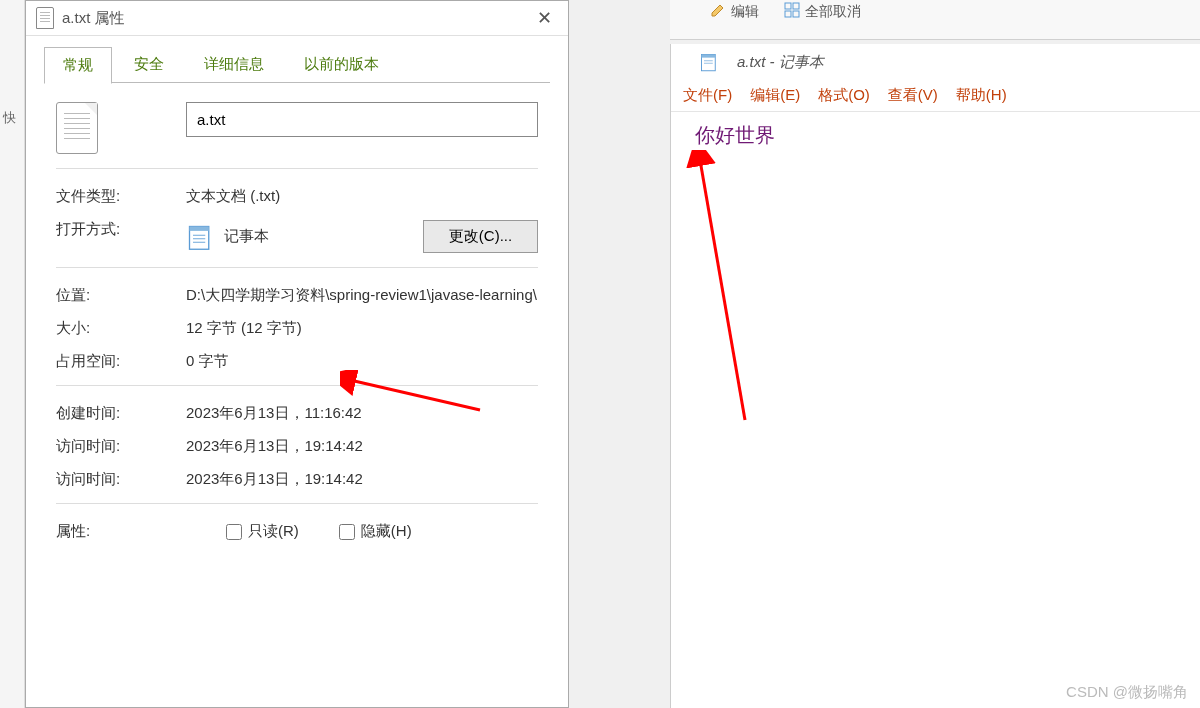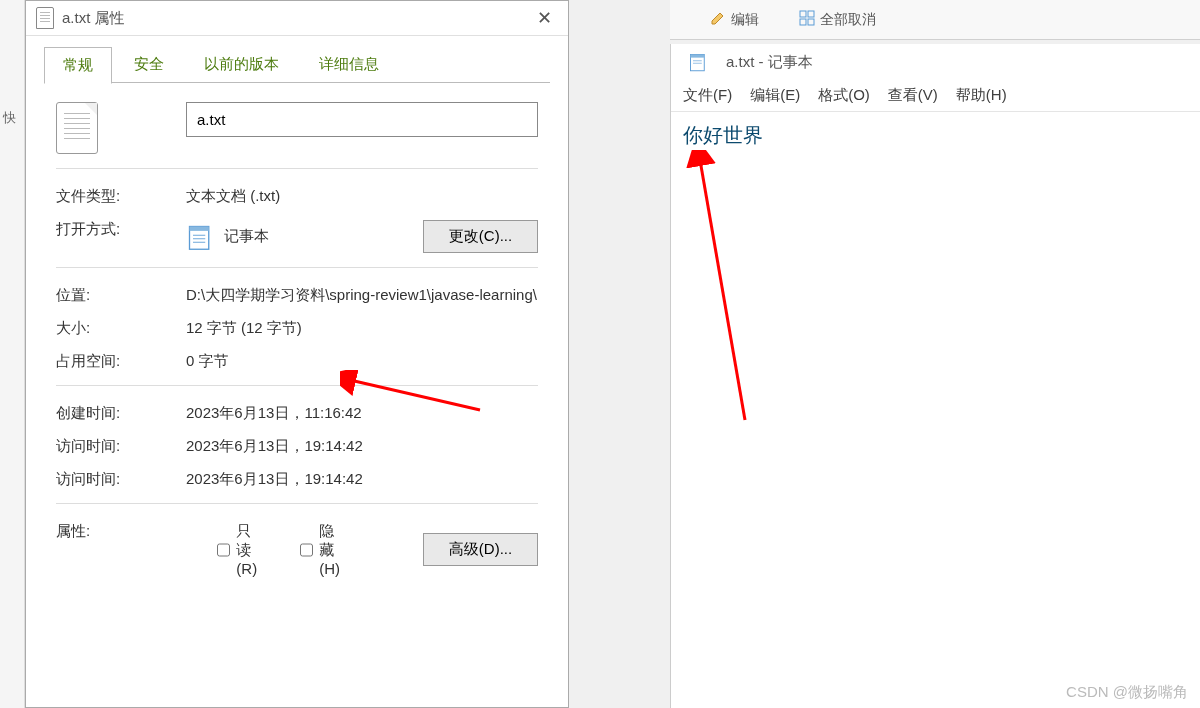--- a/index.html
+++ b/index.html
@@ -177,50 +177,51 @@
       left: 670px;
       top: 44px;
       width: 530px;
       height: 664px;
       background: #fff;
       border-left: 1px solid #ccc;
     }
     .np-title {
       display: flex;
       align-items: center;
-      padding: 8px 17px;
+      padding: 8px 28px;
       color: #555;
       font-size: 15px;
       gap: 8px;
+      font-style: italic;
     }
     .np-menu {
       display: flex;
       gap: 18px;
       padding: 6px 12px;
       border-bottom: 1px solid #e5e5e5;
       font-size: 15px;
-      color: #404040;
+      color: #c2410c;
     }
     .np-menu span { cursor: pointer; }
     .np-content {
-      padding: 10px 12px;
+      padding: 10px 24px;
       font-size: 20px;
-      color: #0c4a6e;
+      color: #701a75;
     }
     
     
     .toolbar-frag {
       position: absolute;
       left: 670px;
       top: 0;
       width: 530px;
       height: 40px;
       display: flex;
-      align-items: center;
-      gap: 40px;
+      align-items: flex-start;
+      gap: 25px;
       padding: 2px 40px;
       border-bottom: 1px solid #d0d0d0;
       background: #f8f8f8;
       font-size: 14px;
       color: #555;
     }
     .tb-item { display: flex; align-items: center; gap: 5px; }
     
     
     .left-frag {
@@ -258,22 +259,22 @@
   <div class="titlebar">
     <span class="file-ico"></span>
     <span>a.txt 属性</span>
     <span class="spacer"></span>
     <span class="close-btn">✕</span>
   </div>
 
   <div class="tabs">
     <div class="tab active">常规</div>
     <div class="tab">安全</div>
+    <div class="tab">详细信息</div>
     <div class="tab">以前的版本</div>
-    <div class="tab">详细信息</div>
   </div>
   <div class="tab-line"></div>
 
   <div class="content">
     <div class="row">
       <div class="label">
           <div class="big-icon"></div>
         </div>
       <input class="filename-input" value="a.txt" style="">
     </div>
@@ -340,21 +341,20 @@
       <div class="value checkbox-row">
         <label class="chk">
           <input type="checkbox" style="">
           <span>只读(R)</span>
         </label>
         <label class="chk">
           <input type="checkbox" style="">
           <span>隐藏(H)</span>
         </label>
         <span style="flex:1"></span>
-        <button class="win-button">高级(D)...</button>
       </div>
     </div>
   </div>
 </div>
 
 <div class="toolbar-frag">
   <div class="tb-item">
     <span>
       <svg width="16" height="16" viewBox="0 0 16 16">
           <path d="M2 11 L10 3 L13 6 L5 14 L2 14 Z" fill="#f4c869" stroke="#c08a2a"></path>

